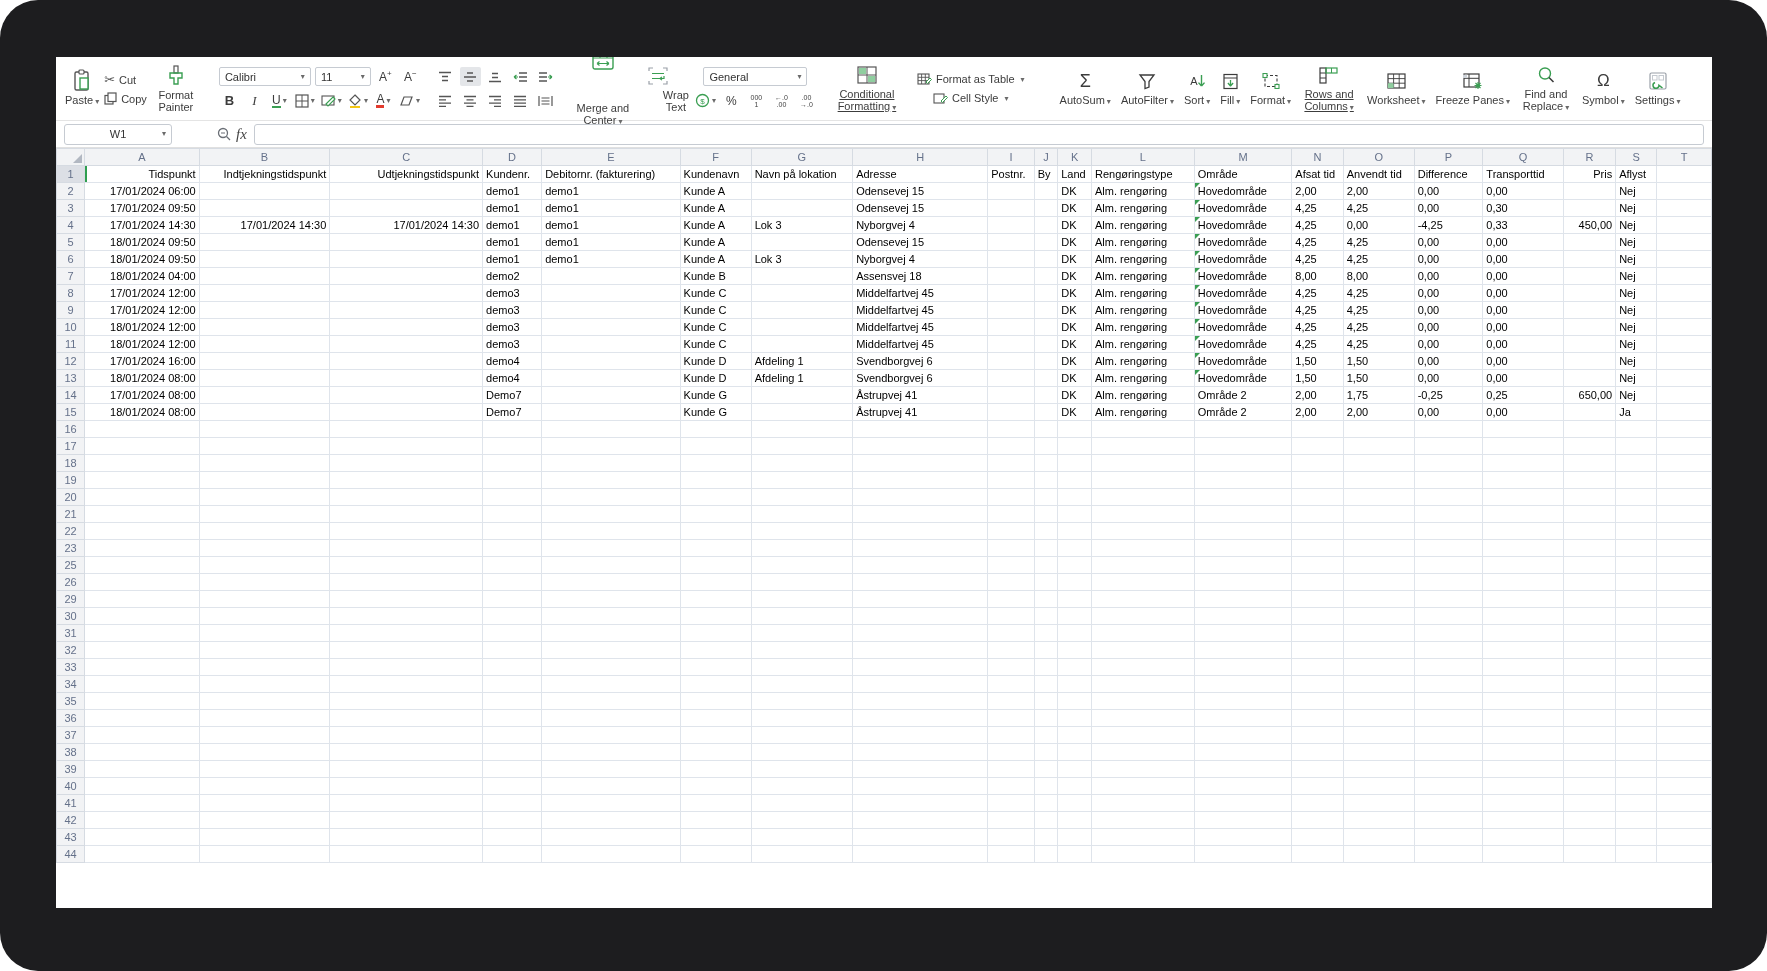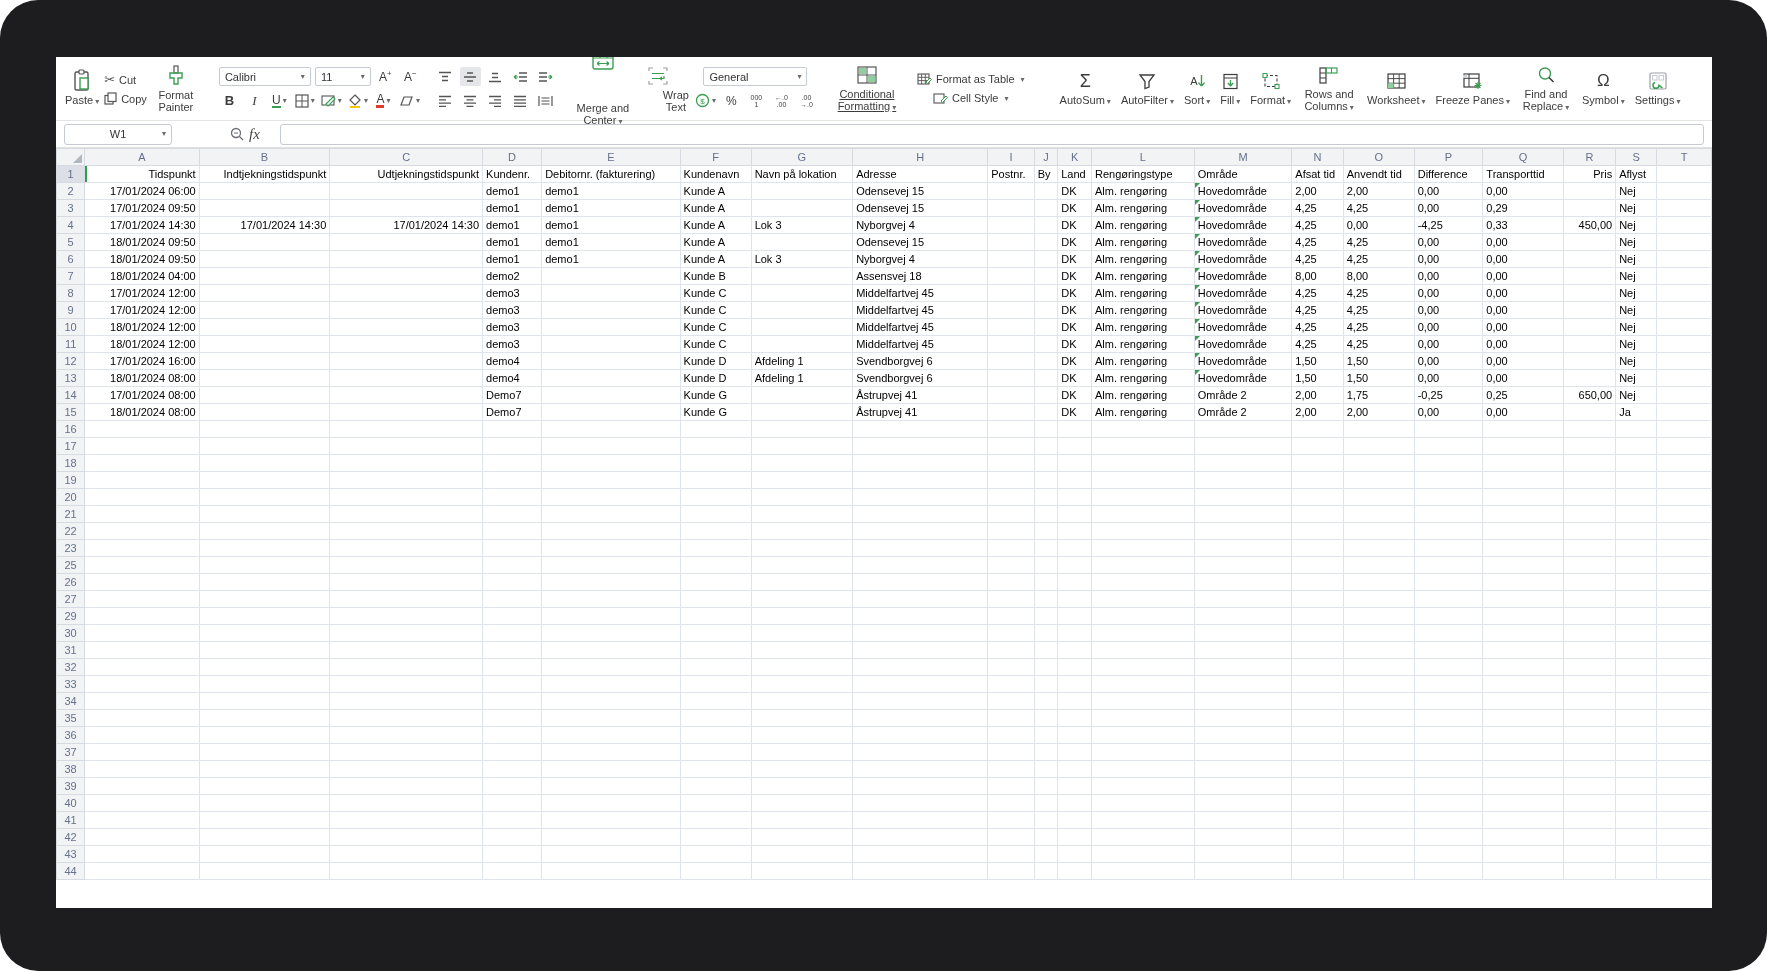--- a/index.html
+++ b/index.html
@@ -23,21 +23,21 @@
   .glyphI{font-style:italic;font-family:"Liberation Serif",serif;font-size:13px;}
   .glyphU{font-size:12px;border-bottom:2px solid #3a9e52;line-height:12px;}
   .fontcolor{font-size:12px;line-height:11px;border-bottom:3px solid #e23b2e;}
   .mini2{display:flex;flex-direction:column;font-size:7px;line-height:7px;color:#444;text-align:center;}
   .supbtn{font-size:12px;color:#3c3c3c;}
   .supbtn sup{font-size:8px;}
   svg{display:block;}
   .two-r{display:flex;flex-direction:column;gap:6px;}
 
   
-  .frow{display:flex;align-items:center;height:27px;padding:0 8px;border-bottom:1px solid #e0e0e0;box-sizing:border-box;gap:20px;}
+  .frow{display:flex;align-items:center;height:27px;padding:0 8px;border-bottom:1px solid #e0e0e0;box-sizing:border-box;gap:7px;}
   .namebox{width:106px;height:19px;border:1px solid #c6cbd2;border-radius:3px;display:flex;align-items:center;justify-content:center;font-size:11px;color:#333;position:relative;}
   .namebox .caret{position:absolute;right:5px;top:4px;}
   .fxwrap{display:flex;align-items:center;gap:5px;margin-left:38px;}
   .fx{font-family:"Liberation Serif",serif;font-style:italic;font-size:15px;color:#444;}
   .finput{flex:1;height:19px;border:1px solid #c6cbd2;border-radius:3px;background:#fff;outline:none;font-size:11px;padding:0 4px;}
 
   
   .gridwrap{position:relative;width:100%;height:759px;overflow:hidden;background:#fff;}
   table.sheet{border-collapse:collapse;table-layout:fixed;}
   .sheet th,.sheet td{border:1px solid #dfe4eb;overflow:hidden;white-space:nowrap;box-sizing:border-box;}
@@ -348,21 +348,21 @@
         <div class="bigbtn">
           <span class="ic">
             <svg width="18" height="16" viewBox="0 0 18 16">
                 <rect x="3" y="2.5" width="12" height="11" fill="none" stroke="#3c3c3c" stroke-width="1.1" stroke-dasharray="3 2"></rect>
                 <rect x="1" y="0.5" width="4" height="4" fill="#fff" stroke="#3a9e52" stroke-width="1.1"></rect>
                 <rect x="13" y="11.5" width="4" height="4" fill="#fff" stroke="#3a9e52" stroke-width="1.1"></rect>
               </svg>
           </span>
           <span class="lbl"><span>Format</span><span class="caret">▾</span></span>
         </div>
-        <div class="bigbtn" style="width:56px;">
+        <div class="bigbtn" style="width:56px;text-decoration:underline;">
           <span class="ic">
             <svg width="20" height="17" viewBox="0 0 20 17">
                 <rect x="1" y="1" width="6" height="15" fill="none" stroke="#3c3c3c" stroke-width="1.2"></rect>
                 <path d="M1,6 H7 M1,11 H7" stroke="#3c3c3c" stroke-width="1"></path>
                 <rect x="7" y="1" width="11" height="5" fill="none" stroke="#3a9e52" stroke-width="1.2"></rect>
                 <path d="M12.5,1 V6" stroke="#3a9e52" stroke-width="1"></path>
               </svg>
           </span>
           <span class="lbl" style="white-space:normal;width:56px;"><span>Rows and Columns</span><span class="caret">▾</span></span>
         </div>
@@ -538,21 +538,21 @@
               <td></td>
               <td>Odensevej 15</td>
               <td></td>
               <td></td>
               <td>DK</td>
               <td>Alm. rengøring</td>
               <td class="gc">Hovedområde</td>
               <td>4,25</td>
               <td>4,25</td>
               <td>0,00</td>
-              <td>0,29</td>
+              <td>0,30</td>
               <td class="r"></td>
               <td>Nej</td>
               <td></td>
             </tr>
             <tr>
               <th class="rowhdr">4</th>
               <td class="r">17/01/2024 14:30</td>
               <td class="r">17/01/2024 14:30</td>
               <td class="r">17/01/2024 14:30</td>
               <td>demo1</td>
@@ -1050,43 +1050,20 @@
               <td></td>
               <td></td>
               <td></td>
               <td></td>
               <td></td>
               <td class="r"></td>
               <td></td>
               <td></td>
             </tr>
             <tr>
-              <th class="rowhdr">27</th>
-              <td class="r"></td>
-              <td class="r"></td>
-              <td class="r"></td>
-              <td></td>
-              <td></td>
-              <td></td>
-              <td></td>
-              <td></td>
-              <td></td>
-              <td></td>
-              <td></td>
-              <td></td>
-              <td></td>
-              <td></td>
-              <td></td>
-              <td></td>
-              <td></td>
-              <td class="r"></td>
-              <td></td>
-              <td></td>
-            </tr>
-            <tr>
               <th class="rowhdr">29</th>
               <td class="r"></td>
               <td class="r"></td>
               <td class="r"></td>
               <td></td>
               <td></td>
               <td></td>
               <td></td>
               <td></td>
               <td></td>

